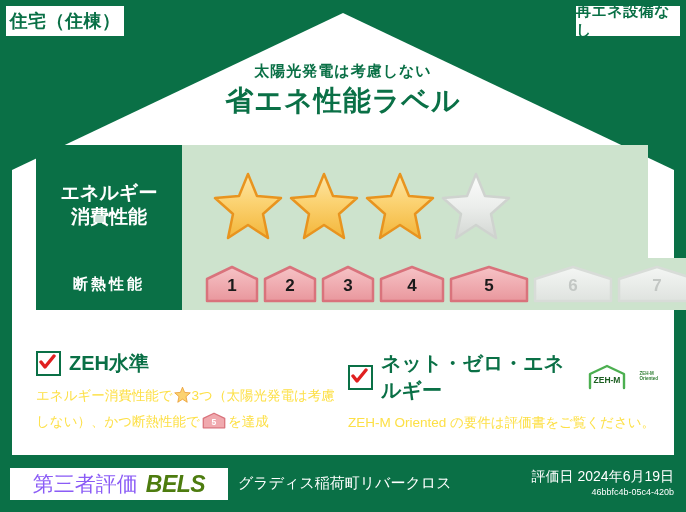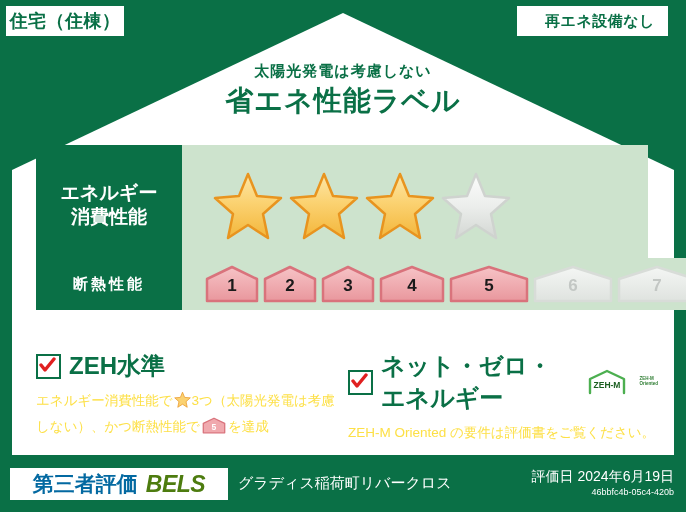--- a/index.html
+++ b/index.html
@@ -17,21 +17,21 @@
   .house-svg{position:absolute;left:0;top:0;width:686px;height:512px;}
 
   
   .tag{
     position:absolute;background:#ffffff;
     color:#0a7046;font-weight:bold;
     display:flex;align-items:center;justify-content:center;
     letter-spacing:0.5px;
   }
   #tag-left{left:6px;top:6px;width:118px;height:30px;font-size:18px;}
-  #tag-right{right:18px;top:6px;width:136px;height:30px;font-size:15px;padding-left:15px;}
+  #tag-right{right:6px;top:6px;width:104px;height:30px;font-size:15px;}
 
   
   #title-sub{
     position:absolute;left:0;right:0;top:62px;text-align:center;
     color:#0a7046;font-size:15px;font-weight:bold;letter-spacing:1px;
   }
   #title-main{
     position:absolute;left:0;right:0;top:82px;text-align:center;
     color:#0a7046;font-size:28px;font-weight:bold;letter-spacing:1px;
   }
@@ -57,40 +57,40 @@
   
   .chk-block{position:absolute;top:350px;}
   #chk-left{left:36px;width:300px;}
   #chk-right{left:348px;width:310px;}
   .chk-head{display:flex;align-items:center;gap:8px;}
   .chk-box{
     width:21px;height:21px;border:2px solid #0a7046;background:#fff;
     position:relative;flex:0 0 auto;
   }
   .chk-box svg{position:absolute;left:1px;top:1px;}
-  .chk-title{color:#0a7046;font-size:24px;font-weight:bold;letter-spacing:0px;}
+  .chk-title{color:#0a7046;font-size:20px;font-weight:bold;letter-spacing:0px;}
   .chk-text{
     margin-top:8px;color:#fde047;font-size:13.5px;line-height:1.7;
   }
   .chk-text .mini-star{display:inline-block;vertical-align:-3px;margin:0 1px;}
   .chk-text .mini-house{display:inline-block;vertical-align:-4px;margin:0 2px;}
 
   #zehm-logo{margin-left:6px;display:flex;align-items:center;gap:11px;}
   #zehm-logo .sub{
     font-size:4.5px;line-height:1.05;color:#2e7d32;font-weight:bold;text-align:left;
   }
 
   
   #footer{position:absolute;left:0;bottom:0;width:686px;height:50px;background:#0a7046;}
   #bels-box{
     position:absolute;left:10px;top:6px;height:32px;min-width:218px;
     background:#fff;display:flex;align-items:center;justify-content:center;gap:8px;
     padding:0 8px;box-sizing:border-box;
   }
-  #bels-jp{color:#0369a1;font-size:21px;font-weight:bold;letter-spacing:0px;}
+  #bels-jp{color:#8b5cf6;font-size:21px;font-weight:normal;letter-spacing:0px;}
   #bels-en{color:#4d7c0f;font-size:23px;font-weight:bold;font-style:italic;letter-spacing:-0.5px;}
   #bldg-name{
     position:absolute;left:238px;top:12px;color:#fff;font-size:15px;
   }
   #eval-date{
     position:absolute;right:12px;top:6px;color:#fff;font-size:14px;text-align:right;
   }
   #eval-id{
     position:absolute;right:12px;top:25px;color:#ffffff;font-size:9px;text-align:right;
     font-family:"Liberation Sans","DejaVu Sans",sans-serif;

